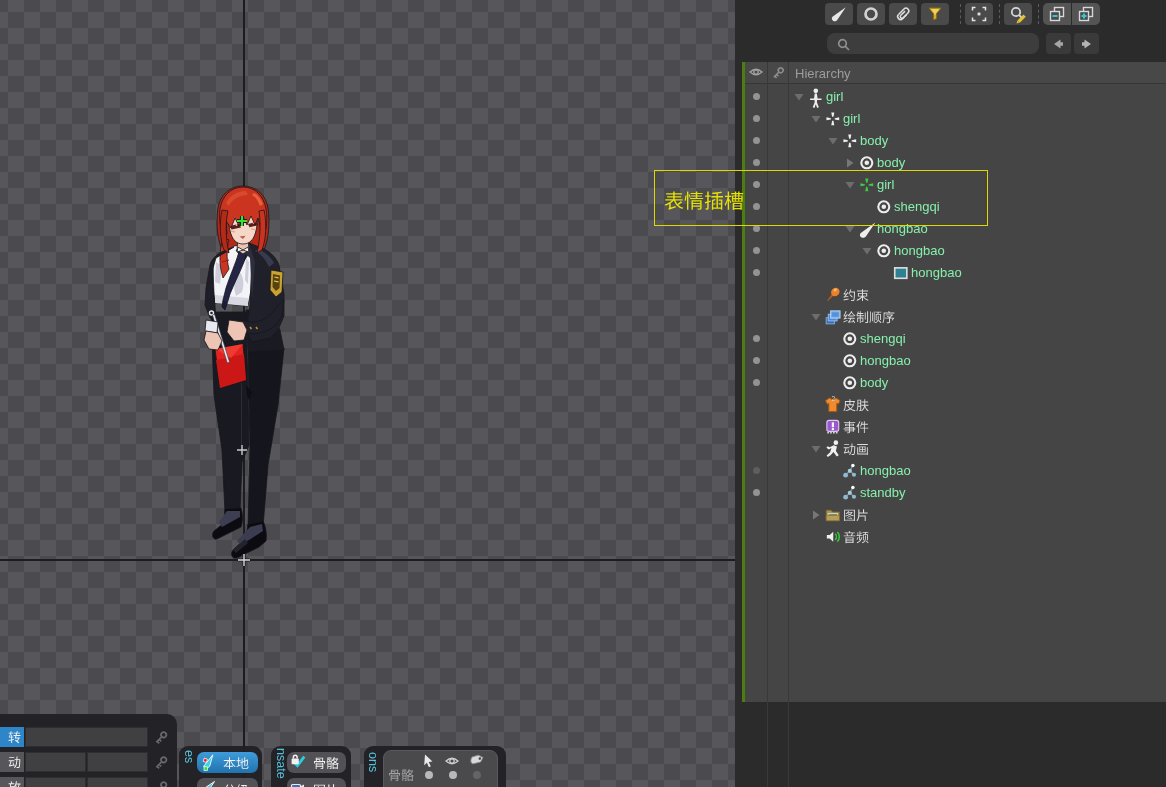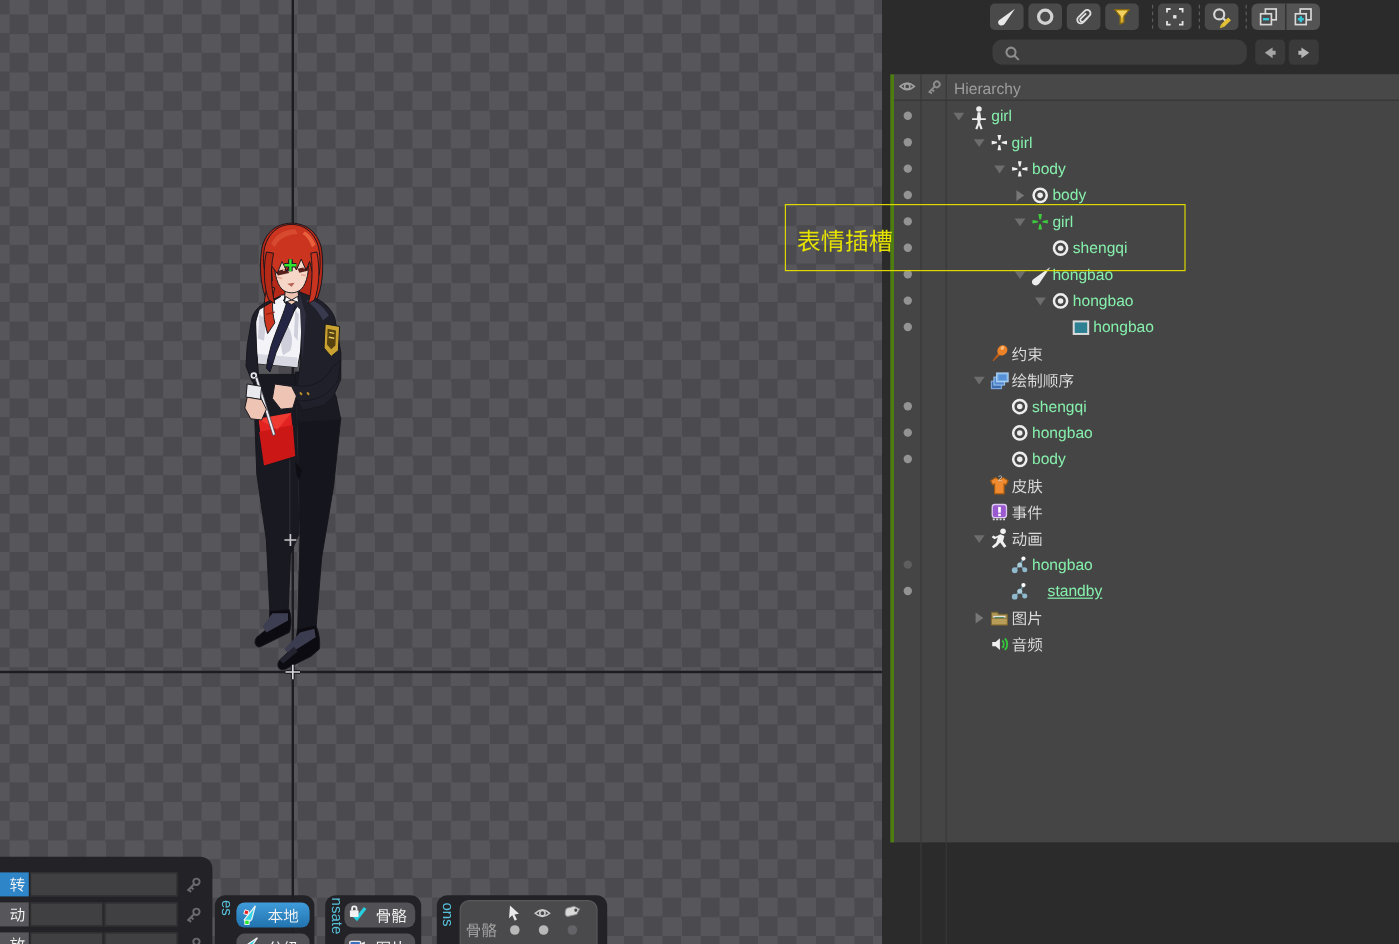--- a/index.html
+++ b/index.html
@@ -354,21 +354,21 @@
       </svg>
 <span class="rowtxt" style="left:115px;top:401px">hongbao</span>
 <div class="dot" style="left:8px;top:405px;background:#5e5e5e"></div>
 <svg style="position:absolute;left:96.2px;top:422.2px;overflow:visible" width="17.6" height="17.6" viewBox="0 0 16 16">
         <path d="M4.2 12 L8 8 L11.8 11.6 M8 8 L10.6 3.6" stroke="#6f97a8" stroke-width="1.2" fill="none"></path>
         <circle cx="4.2" cy="12" r="2.2" fill="#8fb9cc"></circle>
         <circle cx="11.8" cy="11.6" r="1.9" fill="#8fb9cc"></circle>
         <circle cx="8" cy="8" r="1.9" fill="#a8ccda"></circle>
         <circle cx="10.8" cy="3.2" r="1.6" fill="#fdfdfd"></circle>
       </svg>
-<span class="rowtxt" style="left:128px;top:423px;text-decoration:underline">standby</span>
+<span class="rowtxt" style="left:115px;top:423px;">standby</span>
 <div class="dot" style="left:8px;top:427px"></div>
 <svg class="abs" style="left:67px;top:448px" width="8" height="10" viewBox="0 0 8 10">
         <path d="M1 0.5 v9 L7.5 5 Z" fill="#777777"></path>
       </svg>
 <svg style="position:absolute;left:79.2px;top:444.2px;overflow:visible" width="17.6" height="17.6" viewBox="0 0 16 16">
         <path d="M2 3.8 h4.4 l1.2 1.6 h6.4 v8 h-12 Z" fill="#ad9352" stroke="#7a6630" stroke-width="0.8"></path>
         <rect x="3.8" y="7" width="8.4" height="4.8" fill="#47906a" stroke="#e0e0e0" stroke-width="0.9"></rect>
         <path d="M2 13.4 h12 v-5 h-12 Z" fill="#b89c58" stroke="#7a6630" stroke-width="0.6"></path>
       </svg>
 <svg style="position:absolute;left:98px;top:442.9px;overflow:visible" width="26.0" height="19.5" viewBox="0 -15.1 26.0 19.5">

